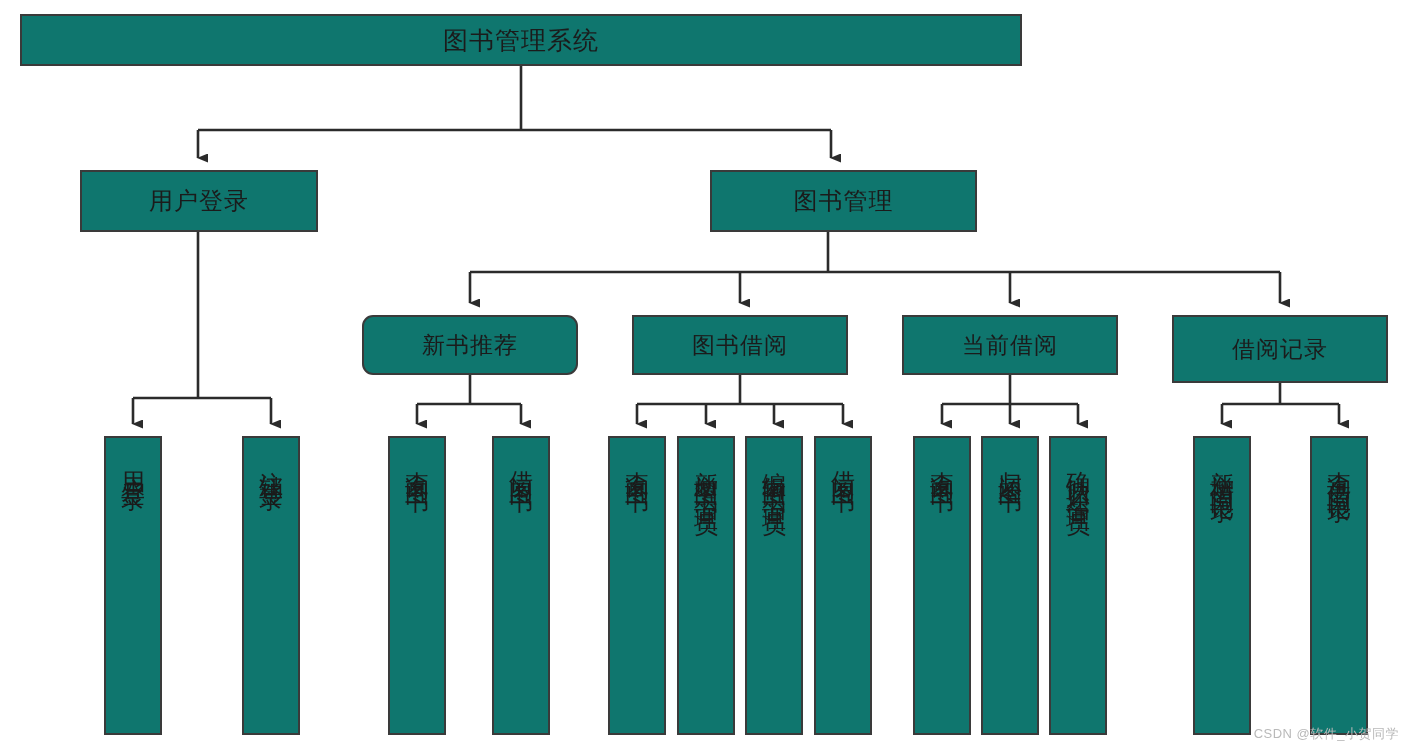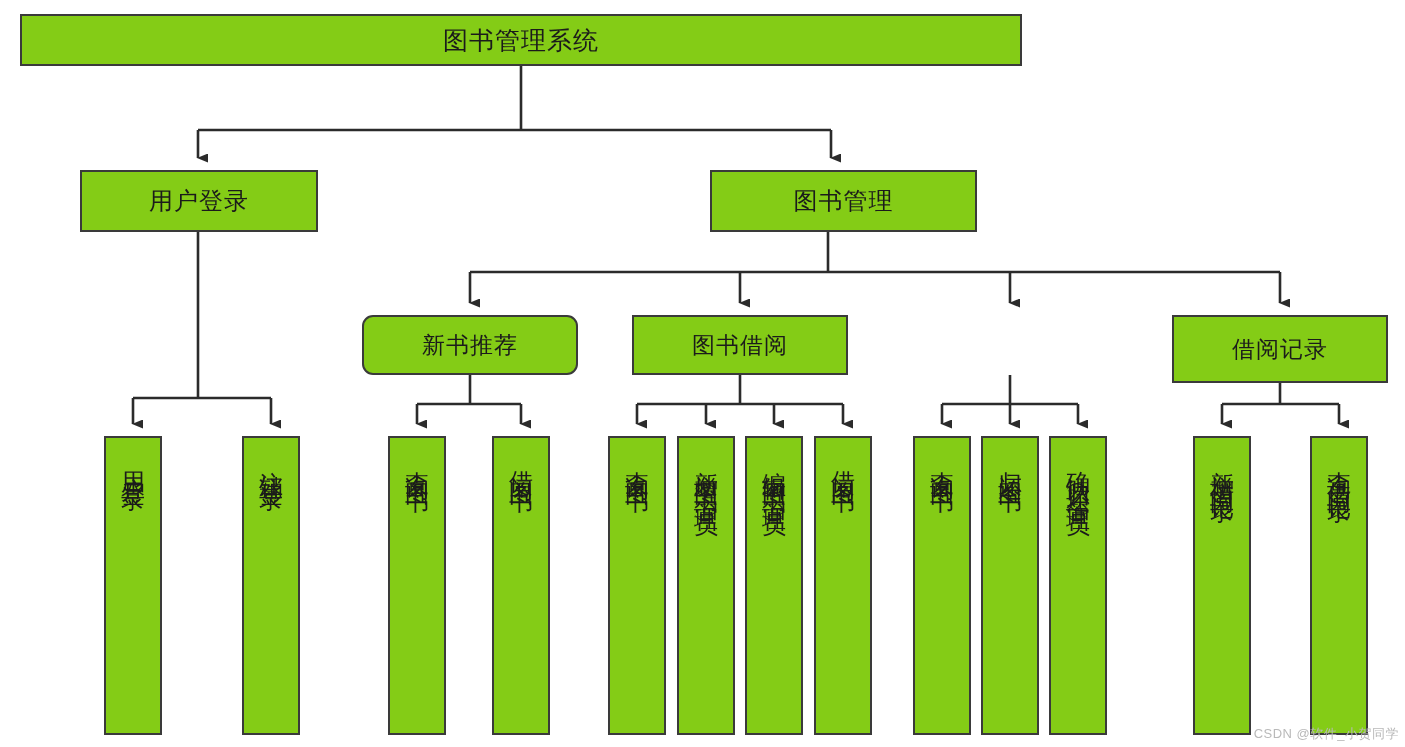--- a/index.html
+++ b/index.html
@@ -6,21 +6,21 @@
   body{
     font-family:"Liberation Sans","DejaVu Sans",sans-serif;
     width:1405px;height:747px;overflow:hidden;
   }
   #stage{position:relative;width:1405px;height:747px;background:#ffffff;}
   #wires{position:absolute;left:0;top:0;width:1405px;height:747px;}
 
   .node{
     position:absolute;
     box-sizing:border-box;
-    background:#84cc16;
+    background:#0f766e;
     border:2.5px solid #3a3a3a;
     display:flex;
     align-items:center;
     justify-content:center;
     color:#1b1b1b;
     letter-spacing:1px;
   }
   .node.root{ font-size:25px; }
   .node.lvl2{ font-size:24px; }
   .node.lvl3{ font-size:23px; }
@@ -117,20 +117,23 @@
   <div class="node lvl2" style="left:710px;top:170px;width:267px;height:62px;">
     <span>图书管理</span>
   </div>
 
   <div class="node lvl3" style="left:362px;top:315px;width:216px;height:60px;border-radius:11px;">
     <span>新书推荐</span>
   </div>
   <div class="node lvl3" style="left:632px;top:315px;width:216px;height:60px;">
     <span>图书借阅</span>
   </div>
+  <div class="node lvl3" style="left:902px;top:315px;width:216px;height:60px;">
+    <span>当前借阅</span>
+  </div>
   <div class="node lvl3" style="left:1172px;top:315px;width:216px;height:68px;">
     <span>借阅记录</span>
   </div>
 
   <div class="node leaf" style="left:104px;top:436px;width:58px;height:299px;">
     <span class="vtxt">用户登录</span>
   </div>
   <div class="node leaf" style="left:242px;top:436px;width:58px;height:299px;">
     <span class="vtxt">注销登录</span>
   </div>

